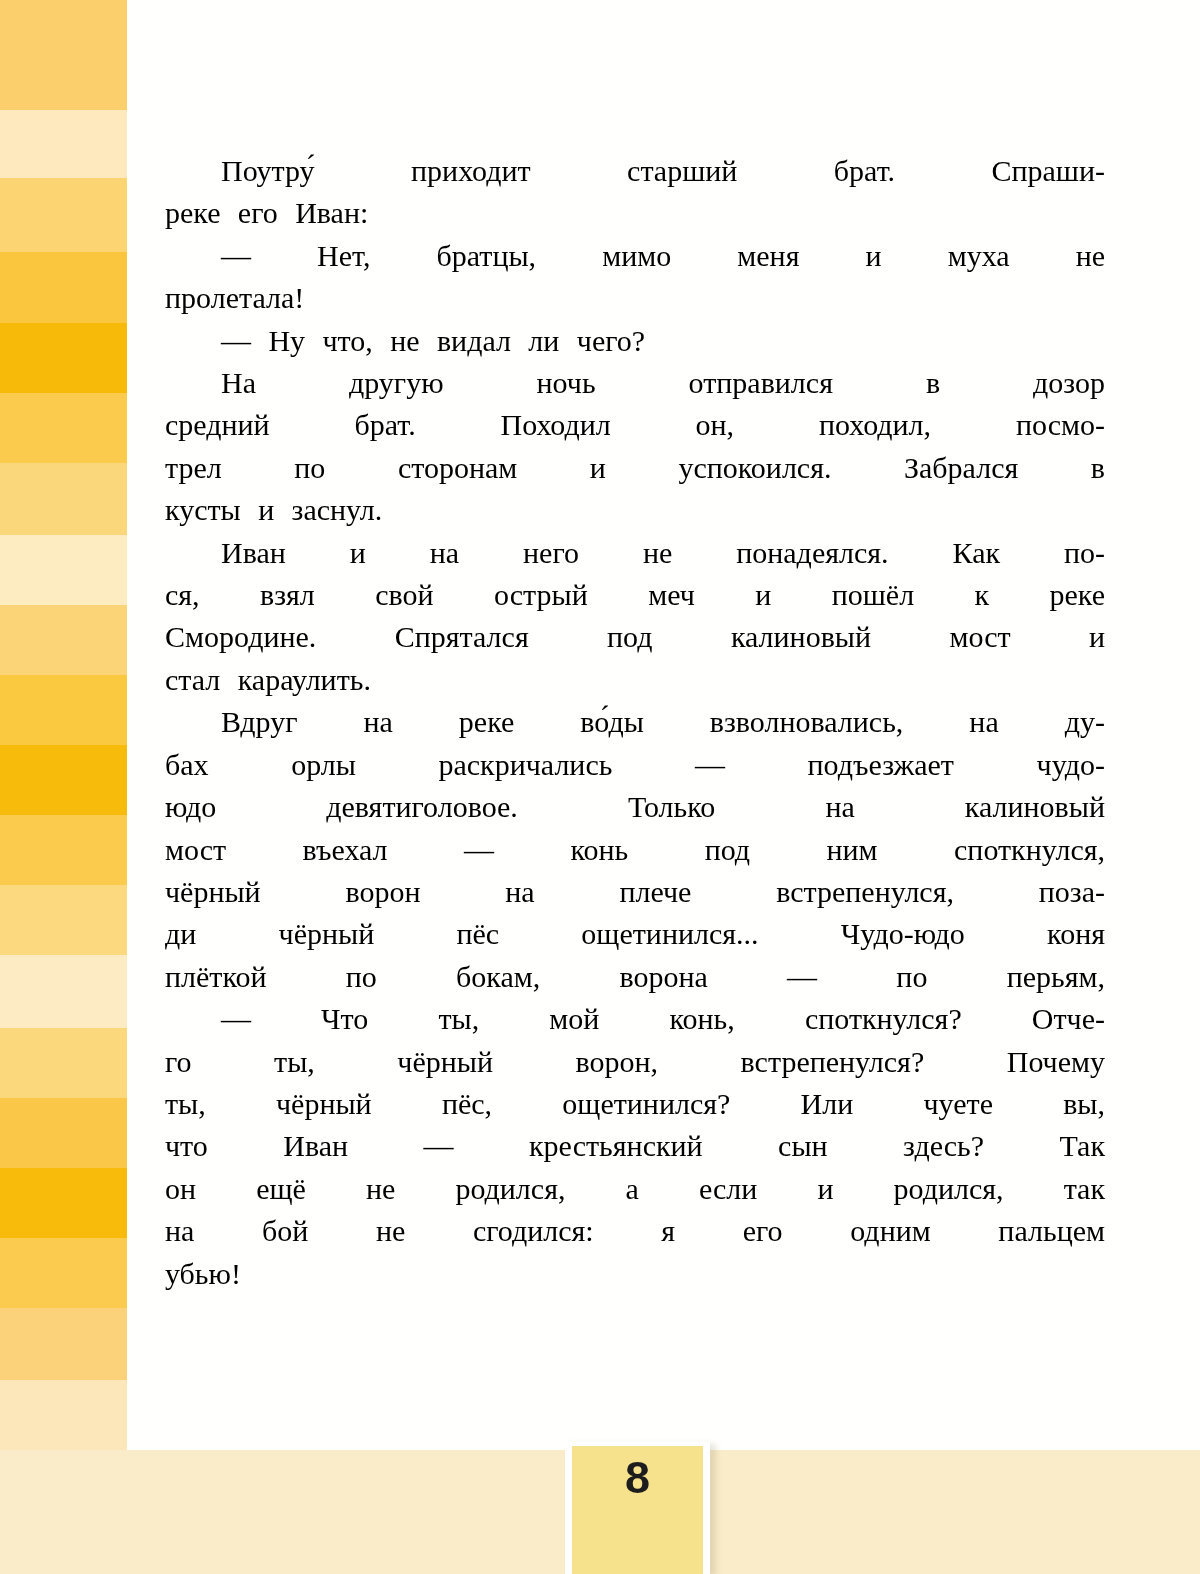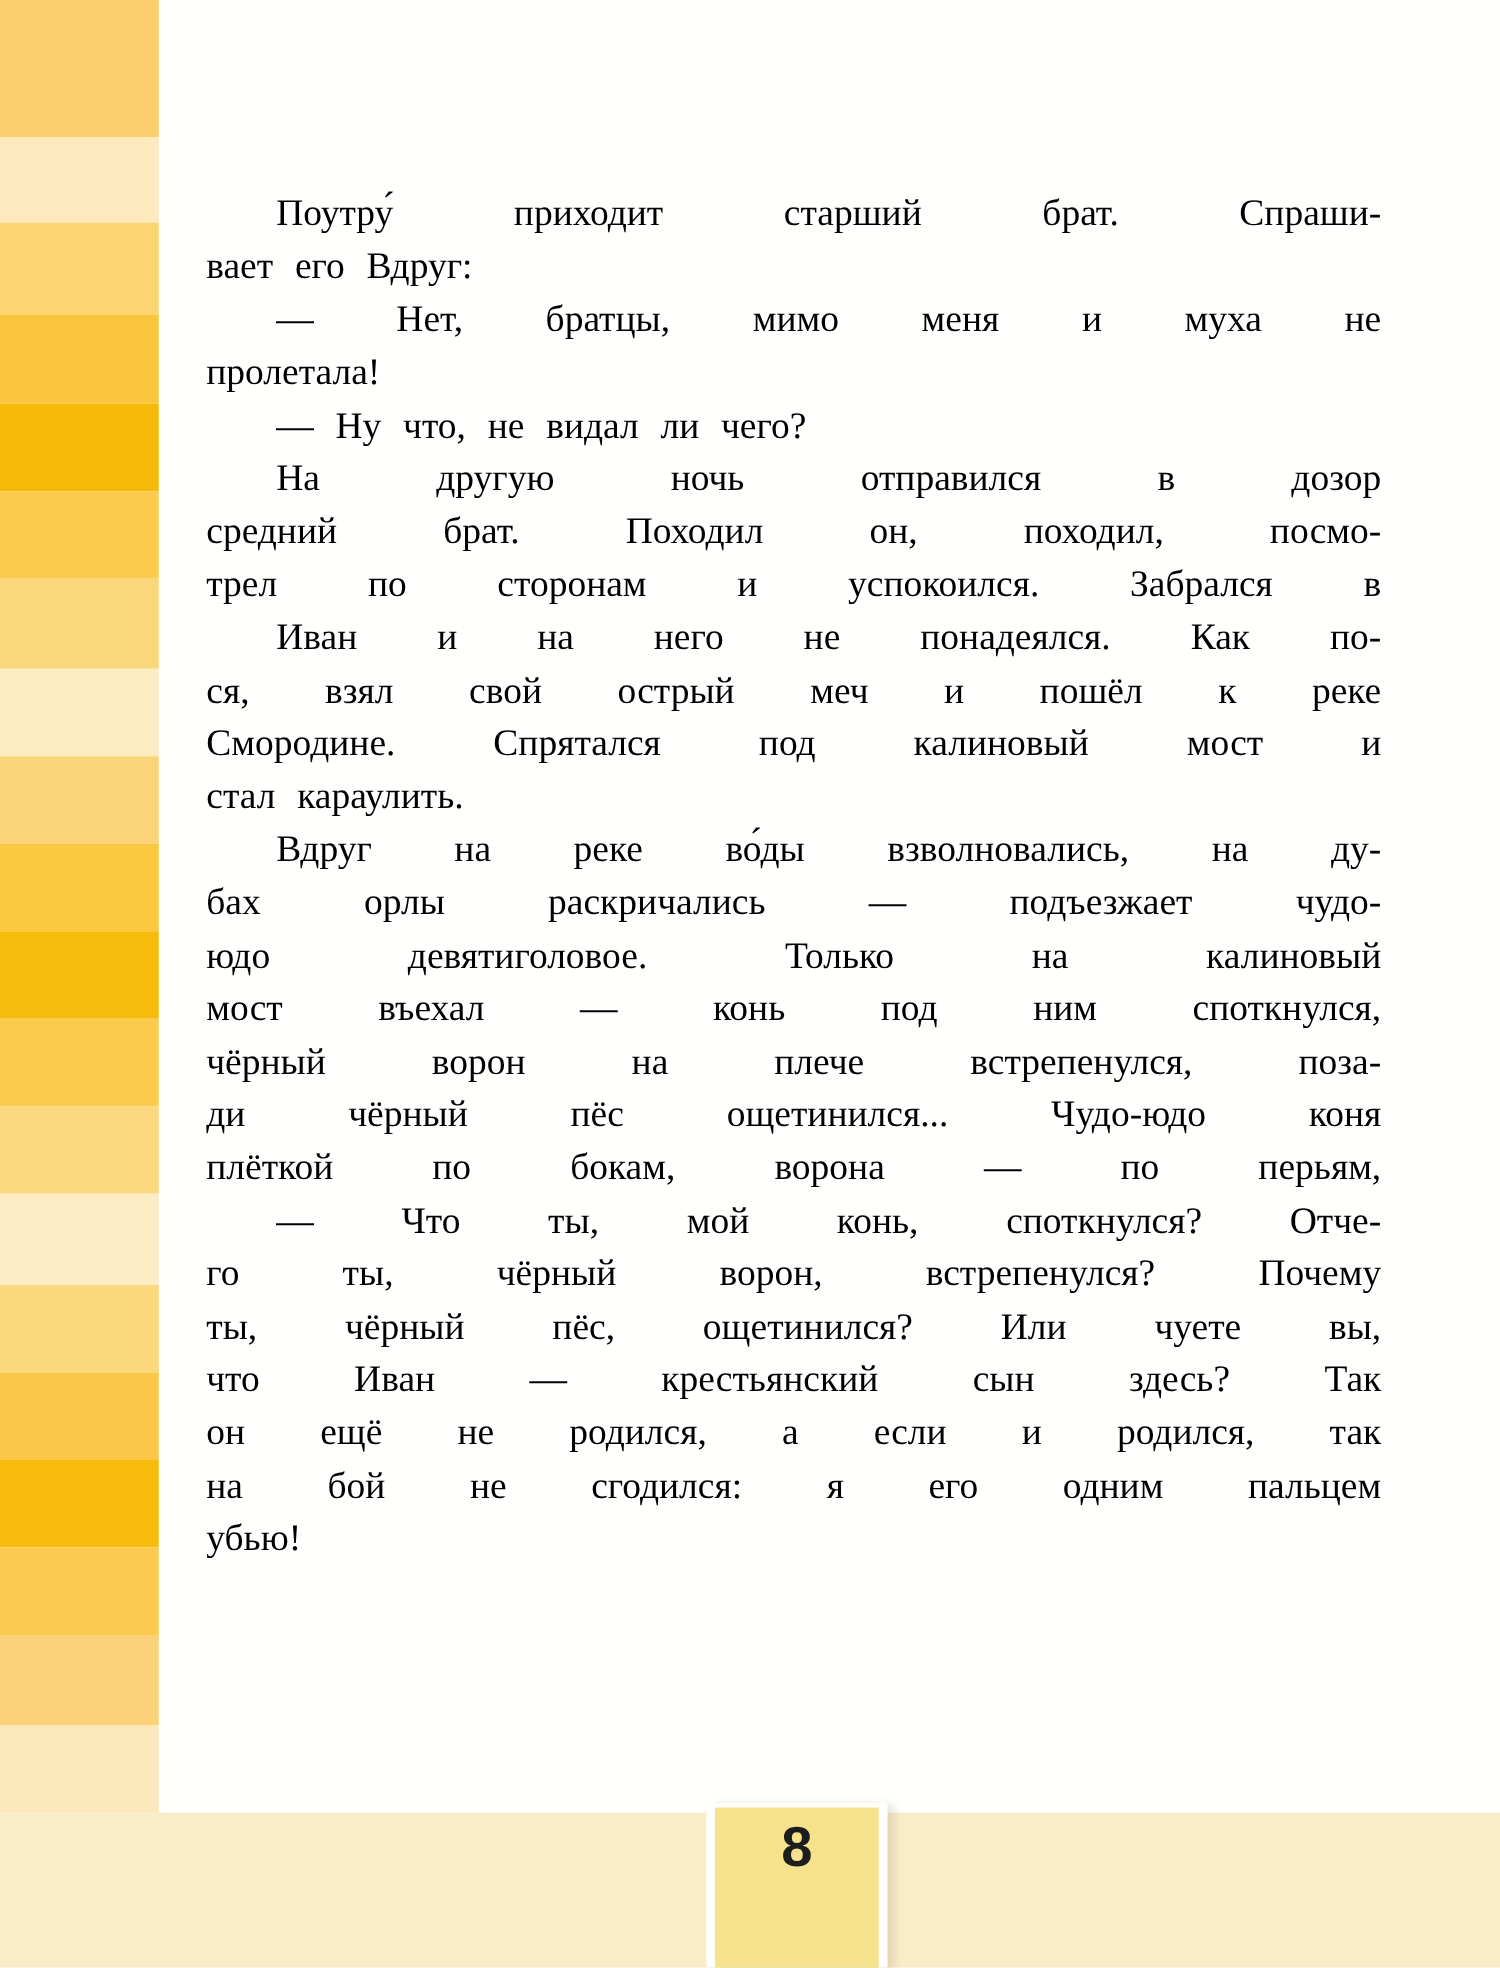--- a/index.html
+++ b/index.html
@@ -99,33 +99,34 @@
     <div class="stripe" style="height: 70px; background: rgb(250, 203, 79);"></div>
     <div class="stripe" style="height: 72px; background: rgb(251, 210, 122);"></div>
     <div class="stripe" style="height: 70px; background: rgb(252, 231, 186);"></div>
   </div>
 
 <div class="footer-band" style="background: rgb(250, 236, 201);"></div>
 
 <div class="text-block" style="color: #000000;">
     <div class="para">
       <div class="line just ind">Поутру́ приходит старший брат. Спраши-</div>
-      <div class="line last">вает его Вдруг:</div>
+      <div class="line last">реке его Иван:</div>
     </div>
     <div class="para">
       <div class="line just ind">— Нет, братцы, мимо меня и муха не</div>
       <div class="line last">пролетала!</div>
     </div>
     <div class="para">
       <div class="line last ind">— Ну что, не видал ли чего?</div>
     </div>
     <div class="para">
       <div class="line just ind">На другую ночь отправился в дозор</div>
       <div class="line just">средний брат. Походил он, походил, посмо-</div>
       <div class="line just">трел по сторонам и успокоился. Забрался в</div>
+      <div class="line last">кусты и заснул.</div>
     </div>
     <div class="para">
       <div class="line just ind">Иван и на него не понадеялся. Как по-</div>
       <div class="line just">ся, взял свой острый меч и пошёл к реке</div>
       <div class="line just">Смородине. Спрятался под калиновый мост и</div>
       <div class="line last">стал караулить.</div>
     </div>
     <div class="para">
       <div class="line just ind">Вдруг на реке во́ды взволновались, на ду-</div>
       <div class="line just">бах орлы раскричались — подъезжает чудо-</div>

